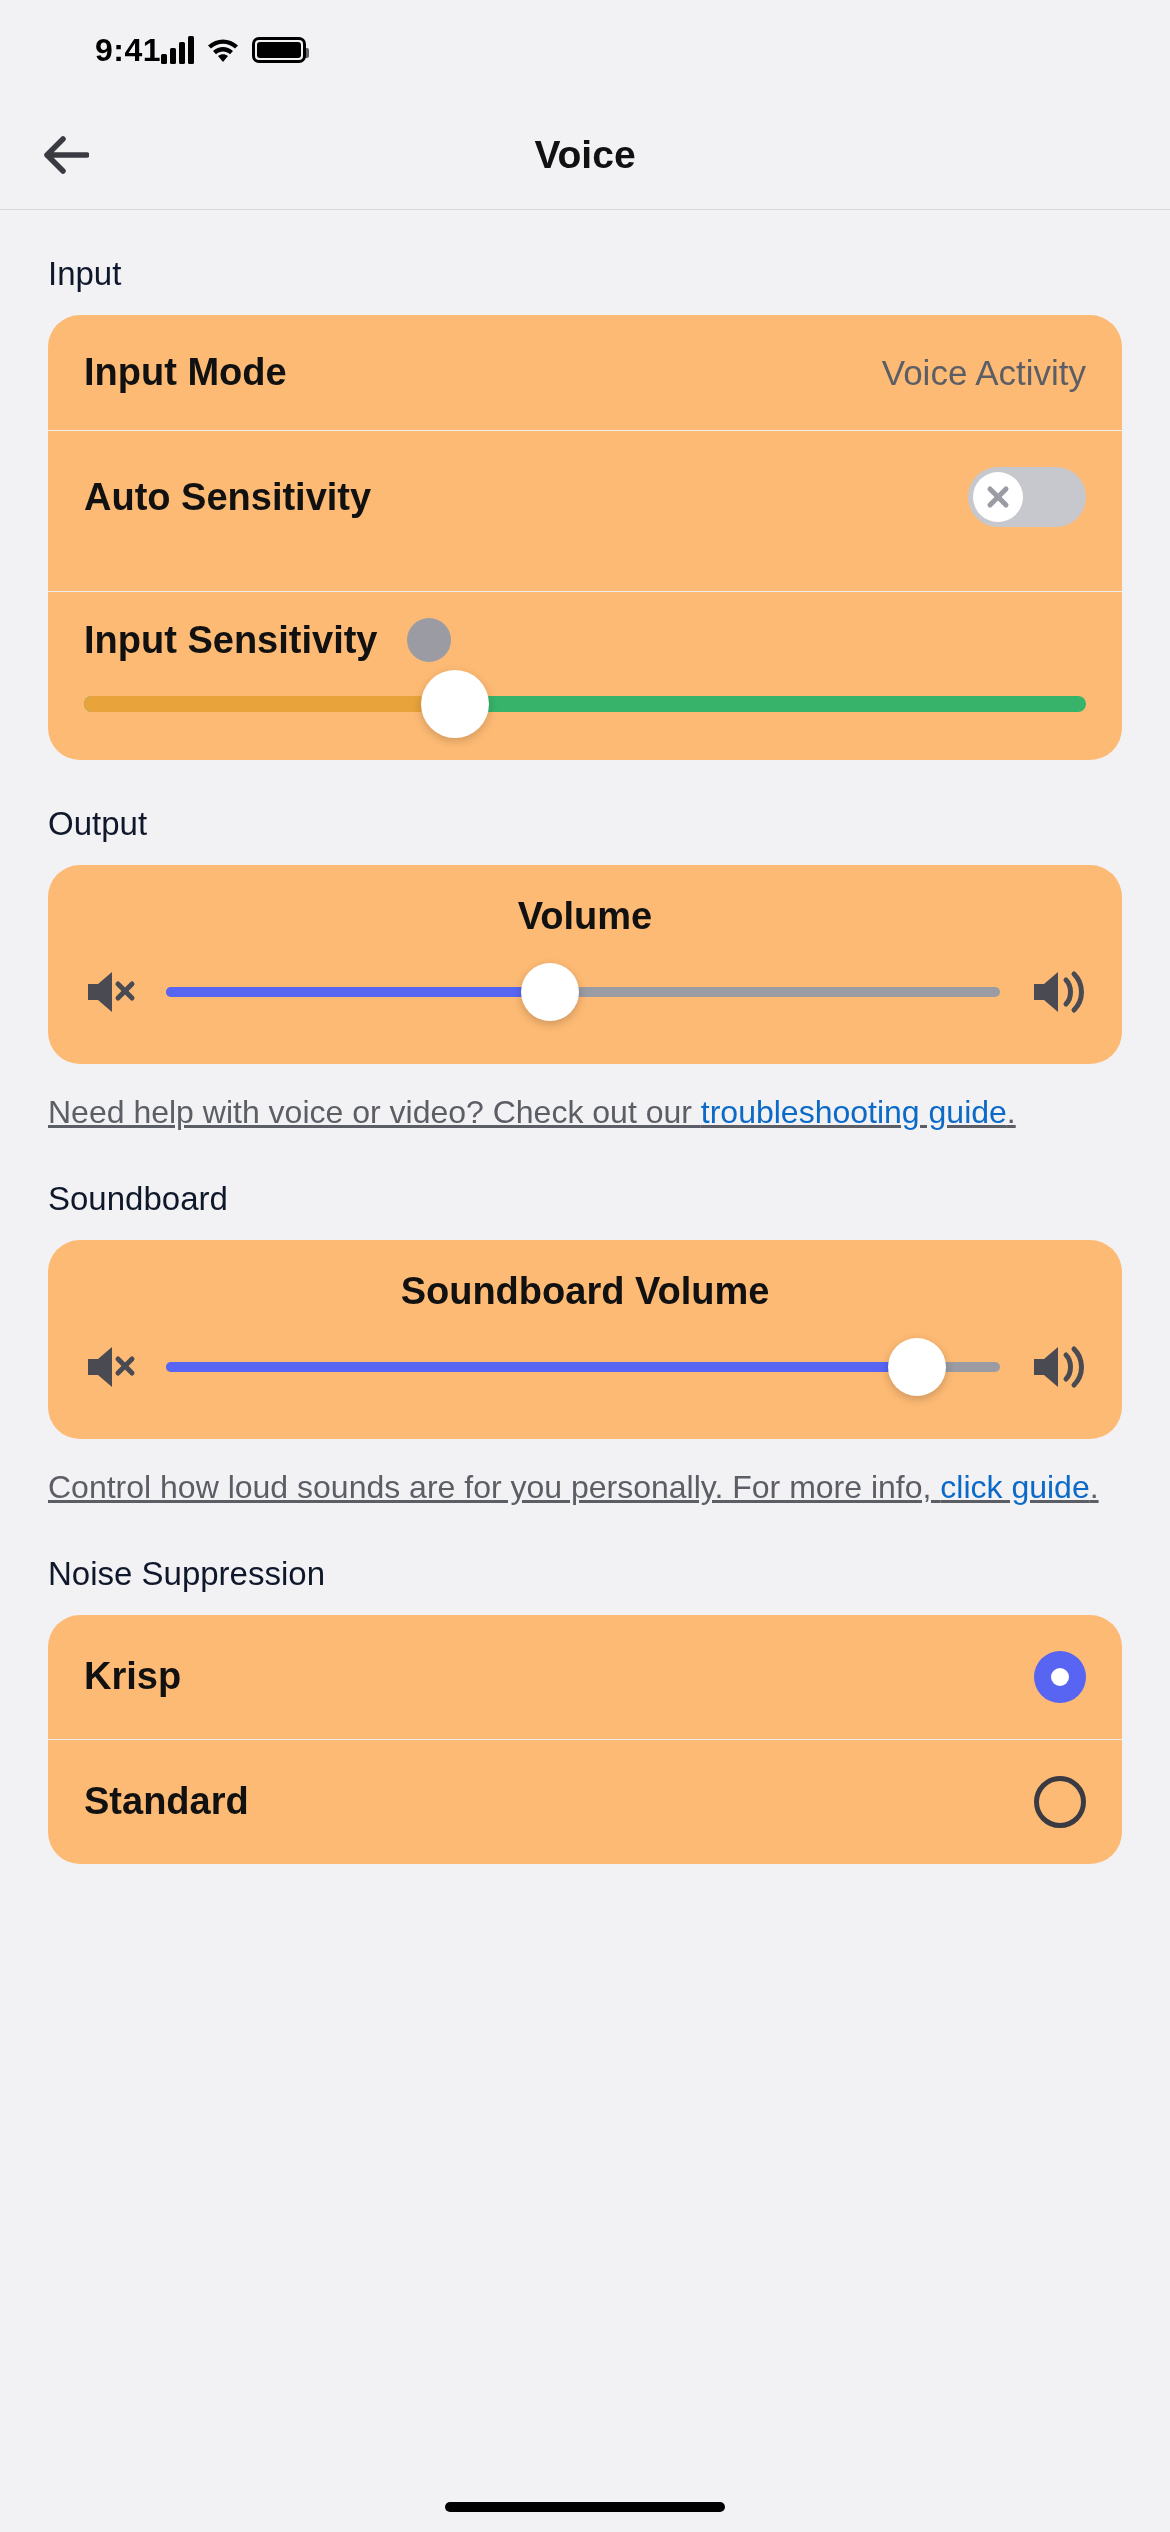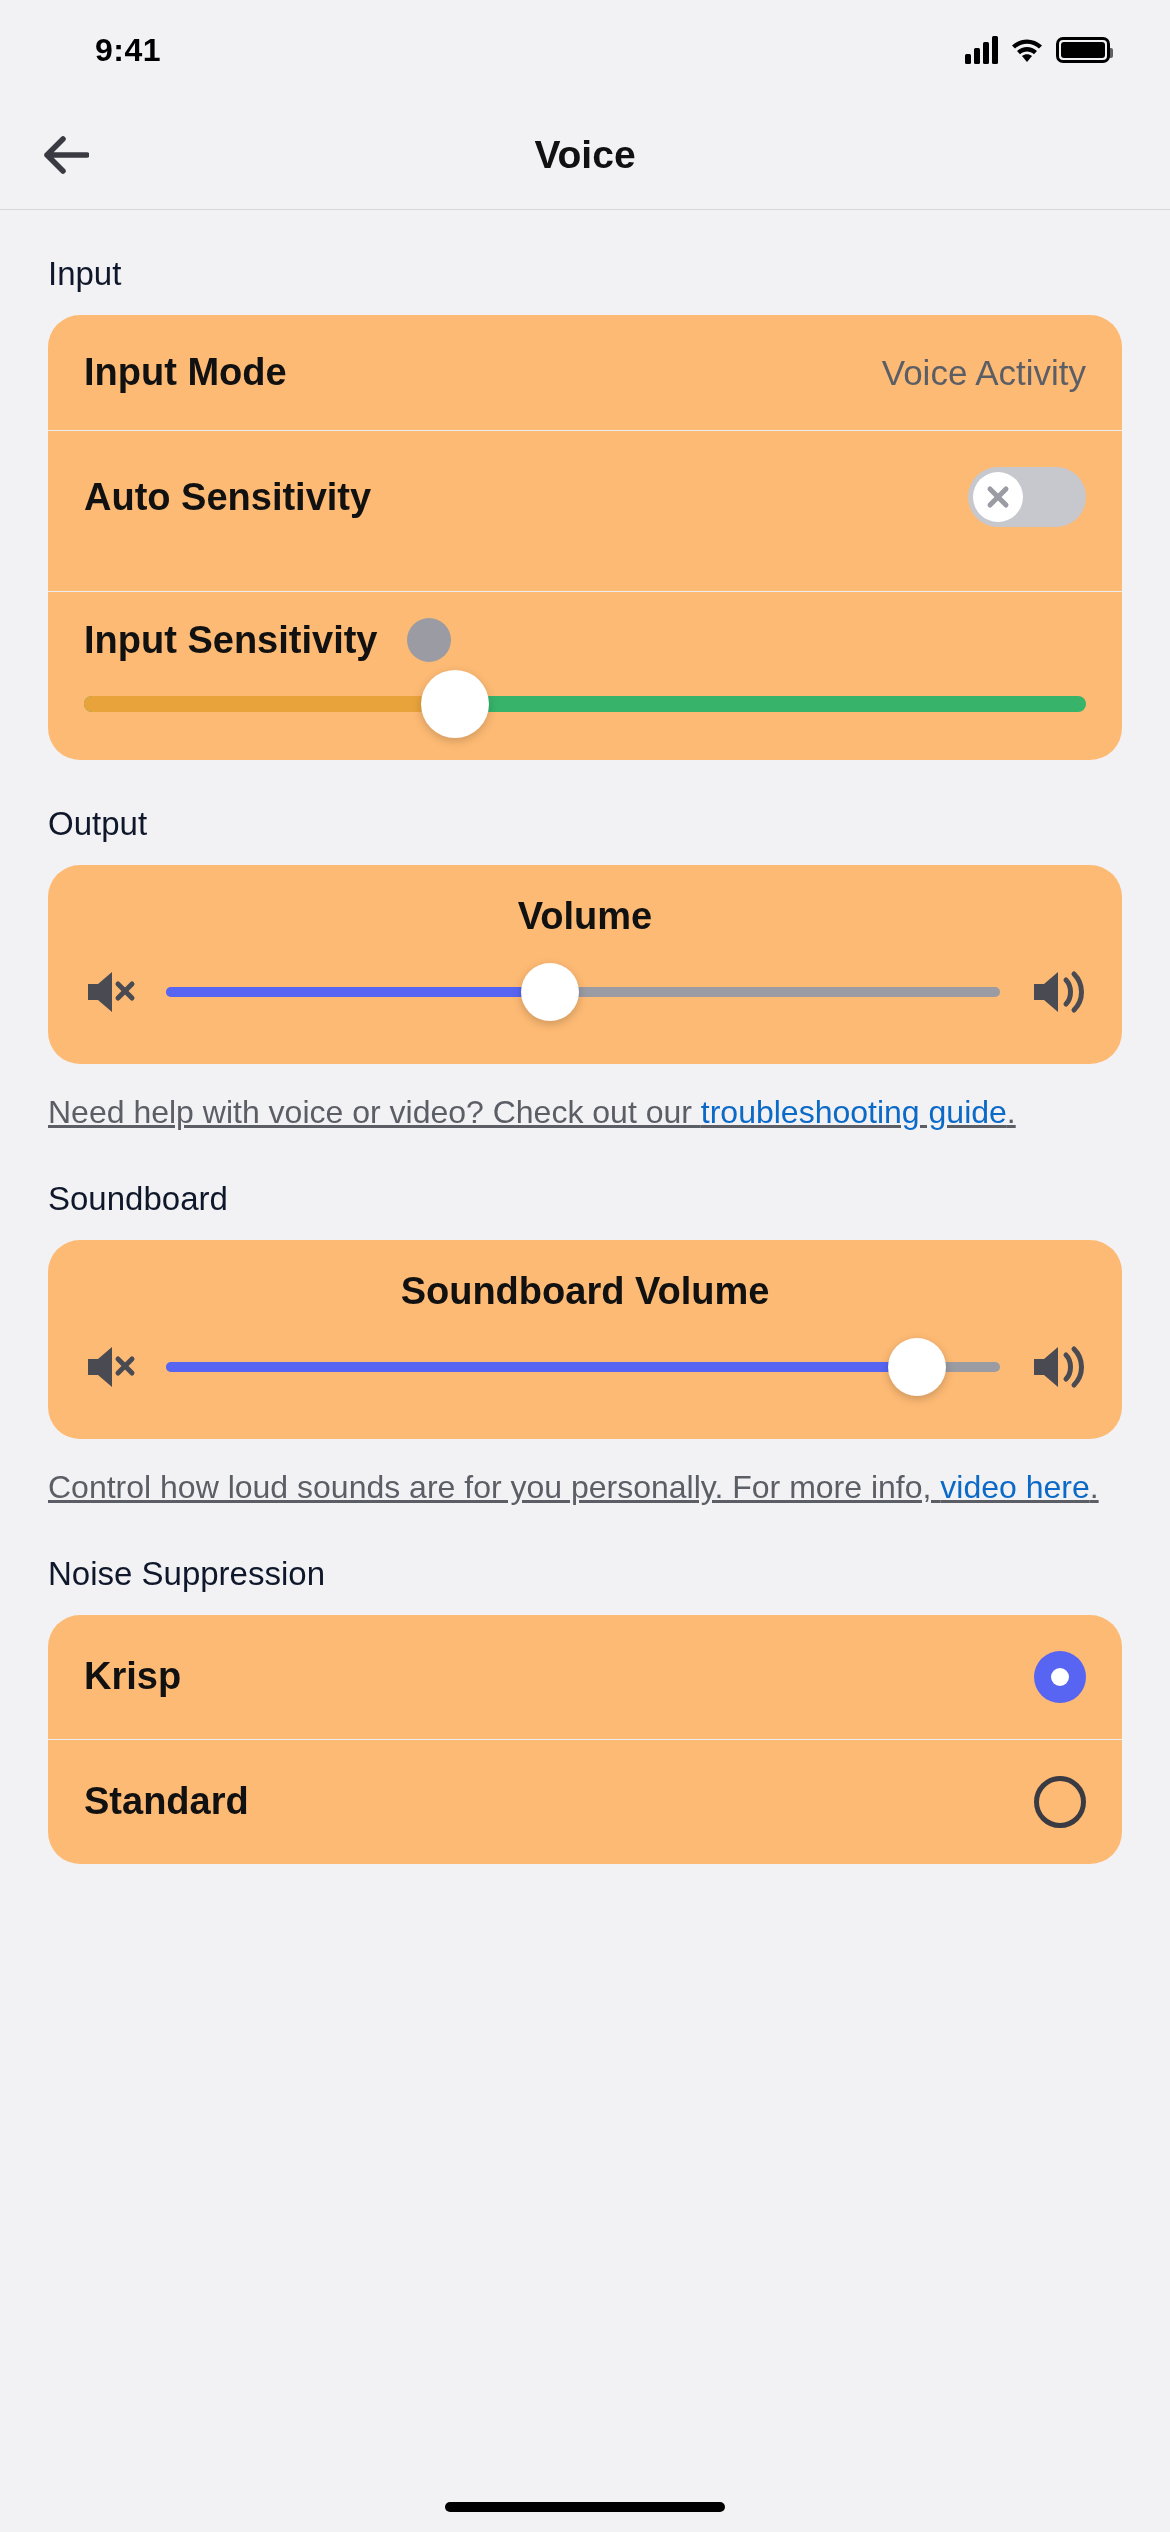--- a/index.html
+++ b/index.html
@@ -10,21 +10,20 @@
     font-family: -apple-system, BlinkMacSystemFont, "Segoe UI", Helvetica, Arial, sans-serif;
     overflow: hidden;
     position: relative;
   }
 
   
   .status-bar {
     height: 100px;
     display: flex;
     align-items: center;
-    justify-content: space-between;
     padding: 0 60px 0 95px;
   }
   .status-time {
     font-size: 32px;
     font-weight: 700;
     letter-spacing: 0.5px;
     color: #000;
   }
   .status-right {
     display: flex;
@@ -307,21 +306,21 @@
         <svg width="56" height="48" viewBox="0 0 56 48">
           <path d="M4 16 H14 L28 4 V44 L14 32 H4 Z" fill="#4a4b52"></path>
           <path d="M36 12 C42 18 42 30 36 36" stroke="#4a4b52" stroke-width="5" fill="none" stroke-linecap="round"></path>
           <path d="M44 6 C54 16 54 32 44 42" stroke="#4a4b52" stroke-width="5" fill="none" stroke-linecap="round"></path>
         </svg>
       </div>
     </div>
   </div>
 </div>
 <div class="helper">
-  <span>Control how loud sounds are for you personally. For more info, </span><span class="link">video here</span><span>.</span>
+  <span>Control how loud sounds are for you personally. For more info, </span><span class="link">click guide</span><span>.</span>
 </div>
 
 <div class="section-heading">Noise Suppression</div>
 <div class="card">
   <div class="row">
     <div class="row-label">Krisp</div>
     <div class="radio selected"></div>
   </div>
   <div class="row">
     <div class="row-label">Standard</div>

